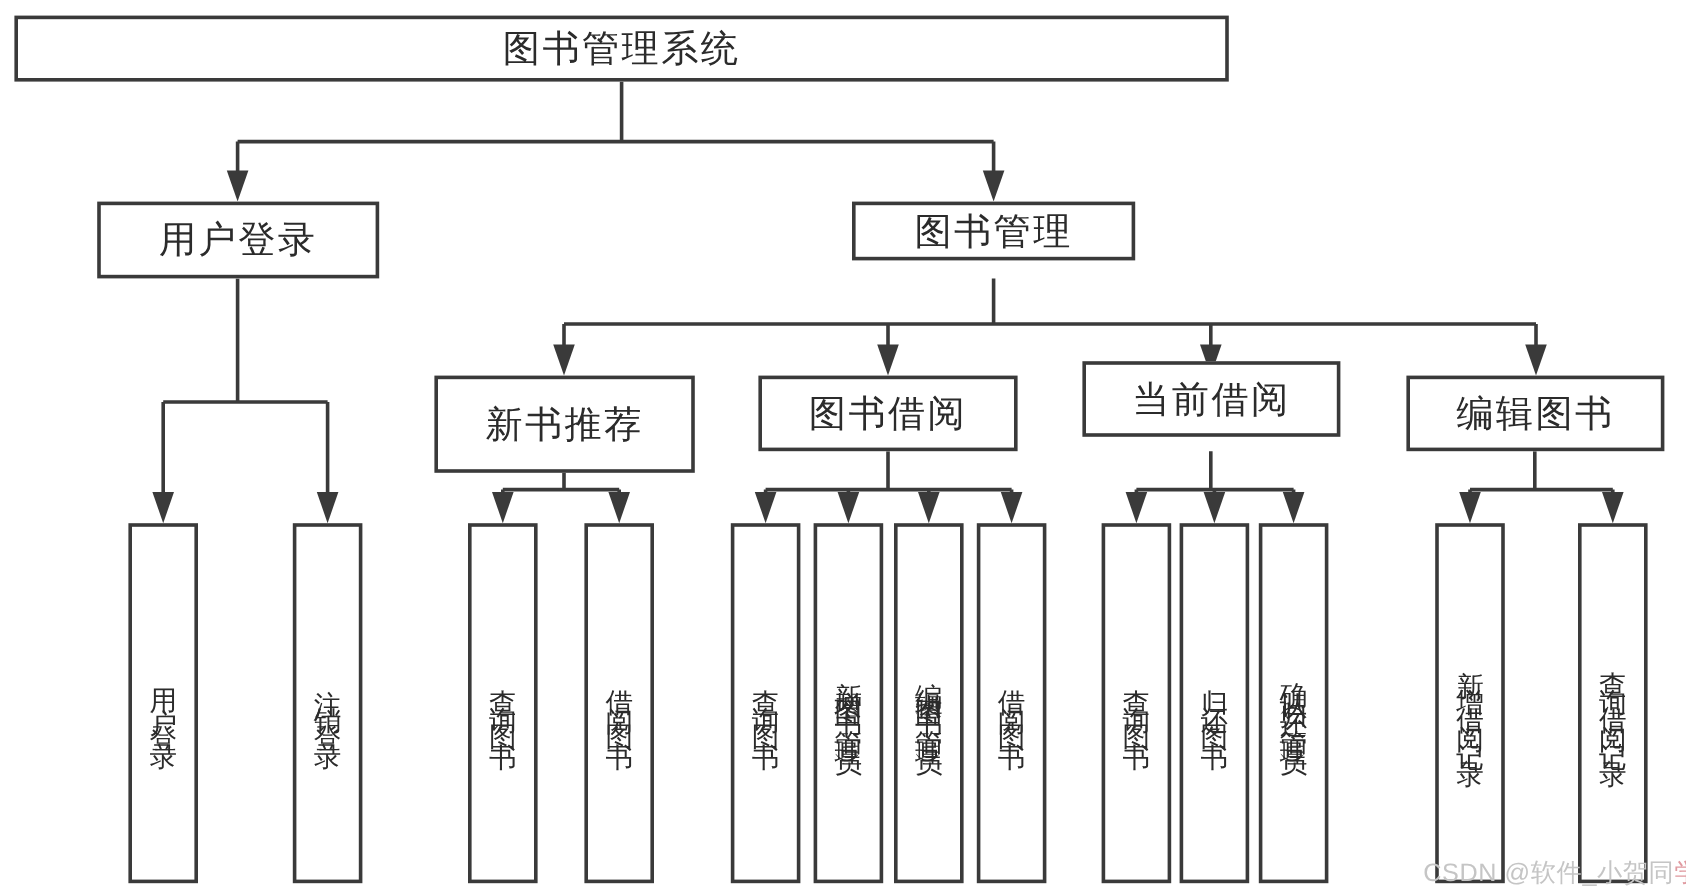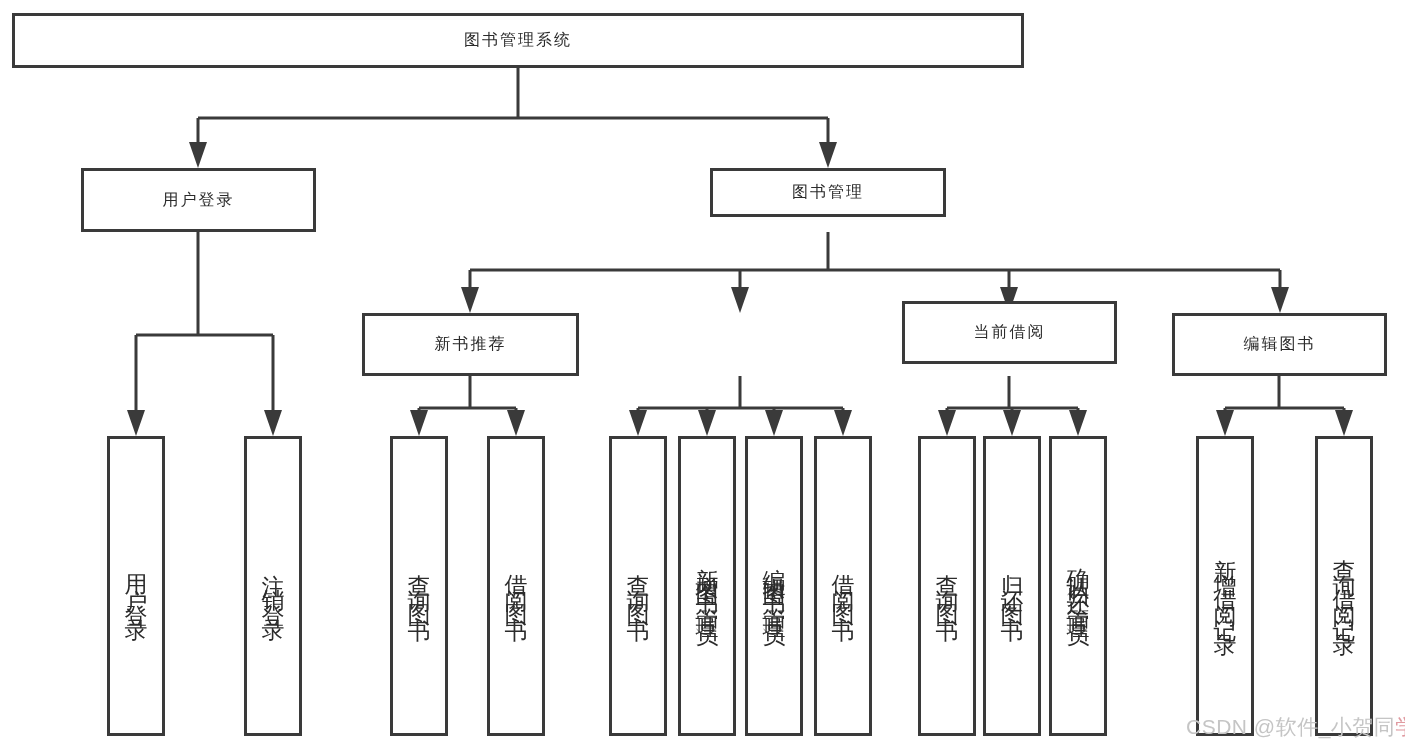--- a/index.html
+++ b/index.html
@@ -26,21 +26,21 @@
     position:absolute;
     box-sizing:border-box;
     background:#ffffff;
     border:3px solid var(--line);
     display:flex;
     align-items:center;
     justify-content:center;
     color:var(--text);
   }
   .node.h span{
-    font-size:16px;
+    font-size:31px;
     letter-spacing:2px;
     white-space:nowrap;
   }
   .node.v span{
     writing-mode:vertical-rl;
     text-orientation:mixed;
     font-size:23px;
     letter-spacing:15px;
     line-height:1;
   }
@@ -97,22 +97,25 @@
     <span>图书管理系统</span>
   </div>
 
   <div class="node h" style="left:81px;top:168px;width:235px;height:64px;">
     <span>用户登录</span>
   </div>
   <div class="node h" style="left:710px;top:168px;width:236px;height:49px;">
     <span>图书管理</span>
   </div>
 
-  <div class="node h" style="left:362px;top:313px;width:217px;height:63px;">
+  <div class="node h" style="left:362px;top:313px;width:217px;height:81px;">
     <span>新书推荐</span>
+  </div>
+  <div class="node h" style="left:632px;top:313px;width:216px;height:63px;">
+    <span>图书借阅</span>
   </div>
   <div class="node h" style="left:902px;top:301px;width:215px;height:63px;">
     <span>当前借阅</span>
   </div>
   <div class="node h" style="left:1172px;top:313px;width:215px;height:63px;">
     <span>编辑图书</span>
   </div>
 
   <div class="node v" style="left:107px;top:436px;width:58px;height:300px;">
     <span>用户登录</span>

